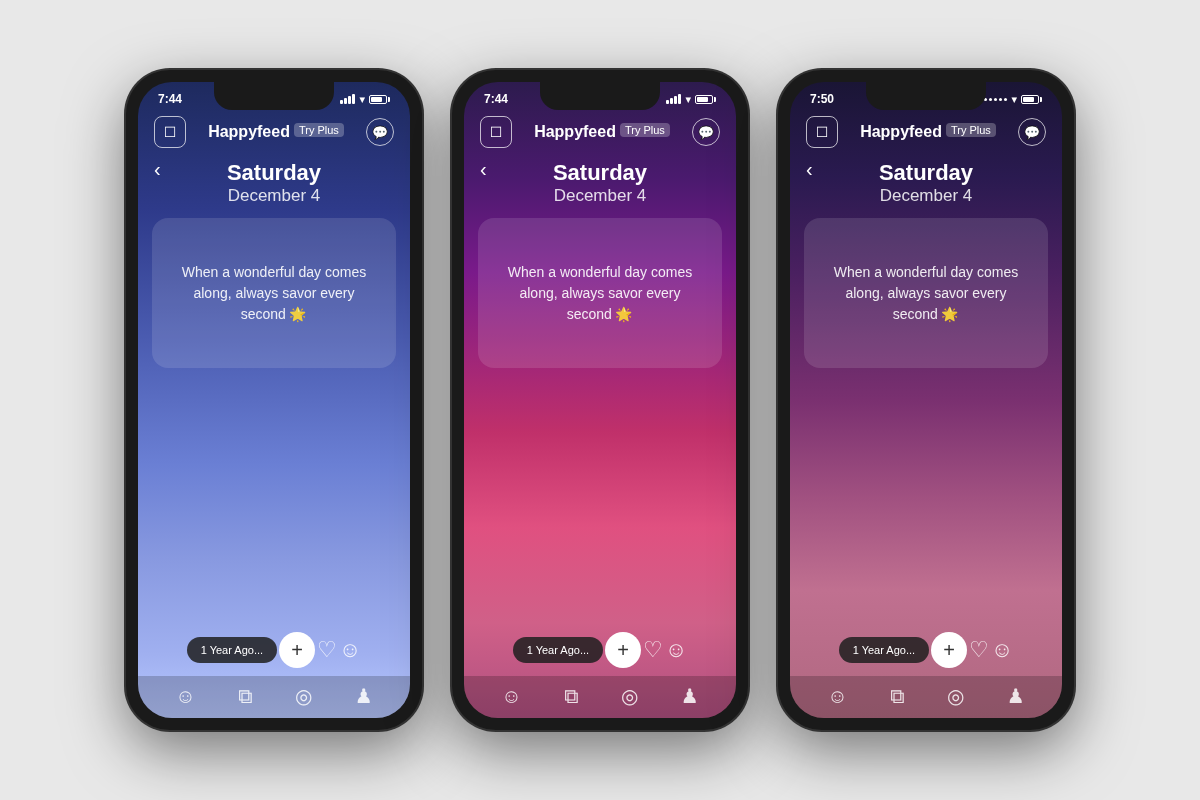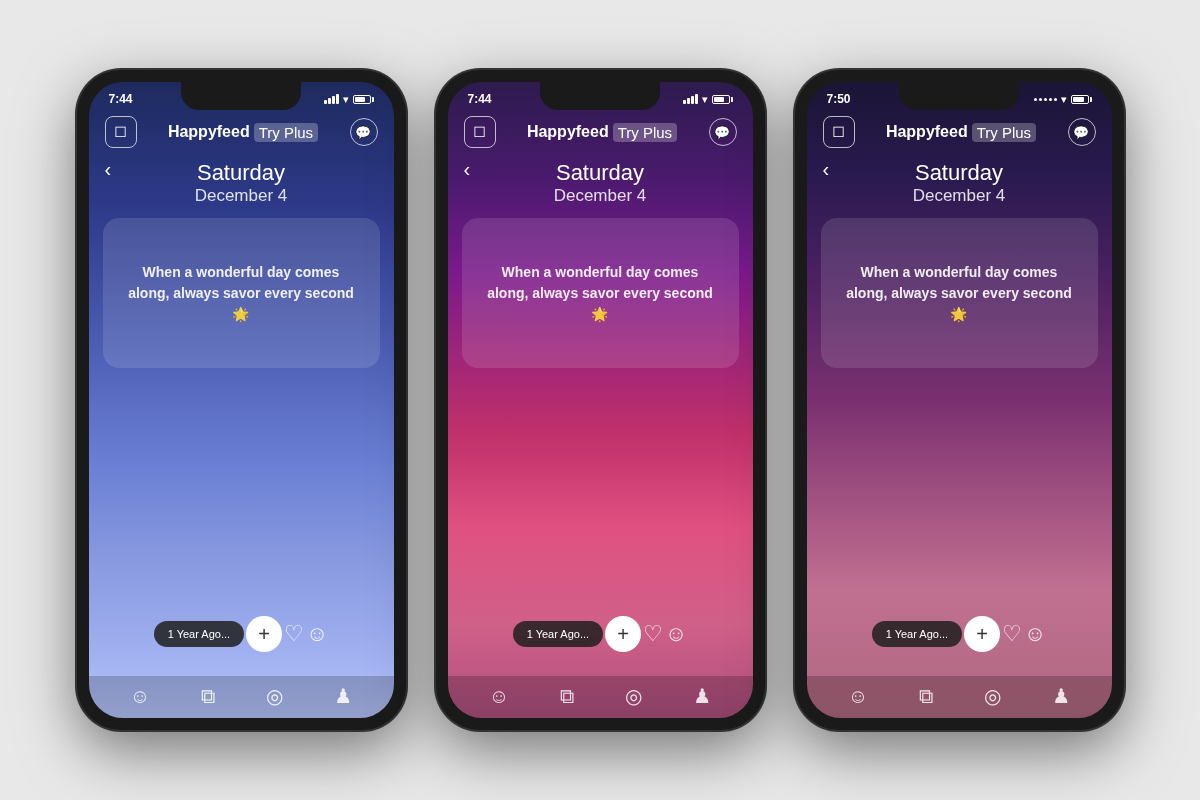--- a/index.html
+++ b/index.html
@@ -9,21 +9,21 @@
       background: #e8e8e8;
       display: flex;
       align-items: center;
       justify-content: center;
       gap: 30px;
       font-family: -apple-system, BlinkMacSystemFont, 'Helvetica Neue', sans-serif;
     }
 
     .phone-wrapper {
       position: relative;
-      width: 329px;
+      width: 296px;
       height: 660px;
     }
 
     .phone-shell {
       position: absolute;
       inset: 0;
       border-radius: 44px;
       background: #1a1a1a;
       box-shadow: 0 0 0 2px #333, 0 20px 60px rgba(0,0,0,0.5);
     }
@@ -116,21 +116,21 @@
     .header-title {
       font-size: 16px;
       font-weight: 700;
       color: white;
     }
 
     .try-plus-badge {
       background: rgba(255,255,255,0.25);
       border-radius: 4px;
       padding: 1px 5px;
-      font-size: 15px;
+      font-size: 11px;
       color: white;
       font-weight: 500;
     }
 
     .chat-icon {
       width: 28px;
       height: 28px;
       border: 1.5px solid rgba(255,255,255,0.7);
       border-radius: 50%;
       display: flex;
@@ -157,21 +157,21 @@
       font-weight: 300;
       cursor: pointer;
     }
 
     .date-center {
       text-align: center;
     }
 
     .day-name {
       font-size: 22px;
-      font-weight: 400;
+      font-weight: 700;
       color: white;
     }
 
     .date-sub {
       font-size: 17px;
       color: rgba(255,255,255,0.85);
       font-weight: 400;
     }
 
     .card {
@@ -183,31 +183,31 @@
       display: flex;
       align-items: center;
       justify-content: center;
     }
 
     .card-text {
       font-size: 14px;
       color: rgba(255,255,255,0.9);
       text-align: center;
       line-height: 1.5;
-      font-weight: 700;
+      font-weight: 400;
     }
 
     .spacer { flex: 1; }
 
     .bottom-actions {
       display: flex;
       align-items: center;
       justify-content: center;
       gap: 2px;
-      padding: 10px 16px 24px;
+      padding: 10px 16px 8px;
     }
 
     .pill-btn {
       background: rgba(30,30,30,0.85);
       color: white;
       border-radius: 20px;
       padding: 7px 14px;
       font-size: 11px;
       font-weight: 500;
       white-space: nowrap;

